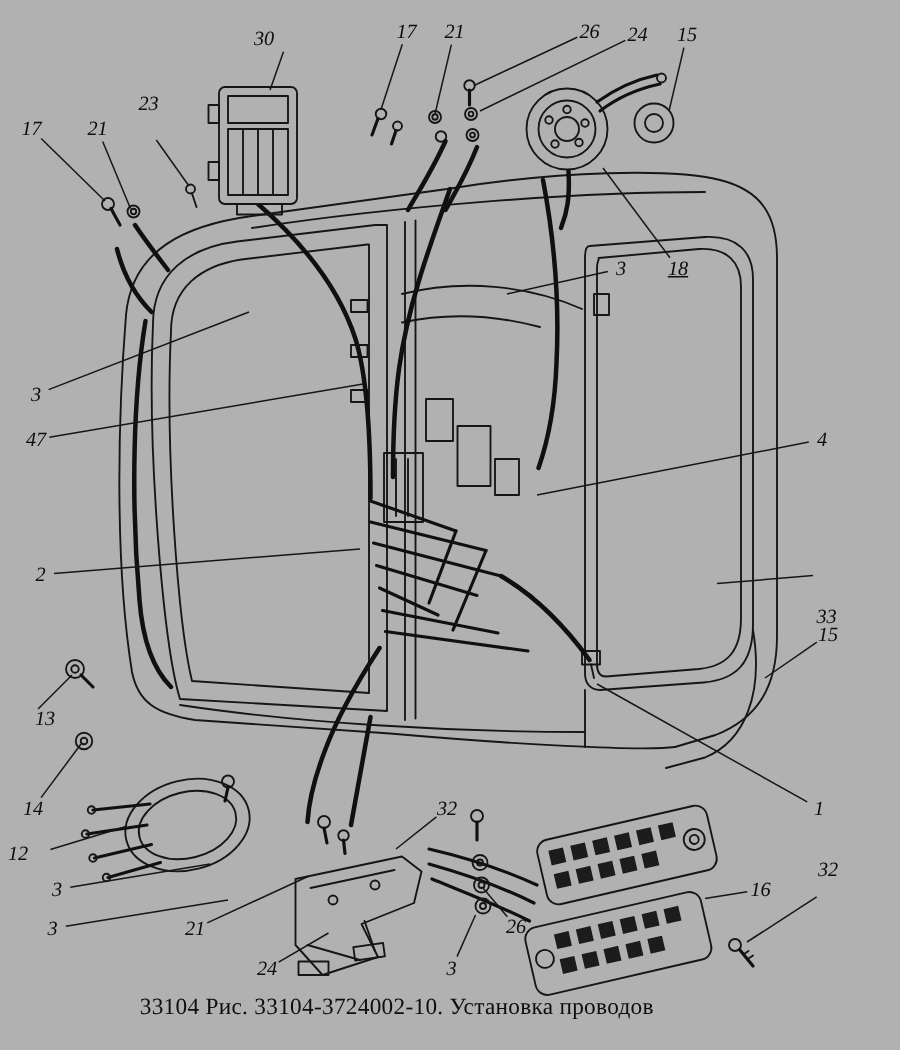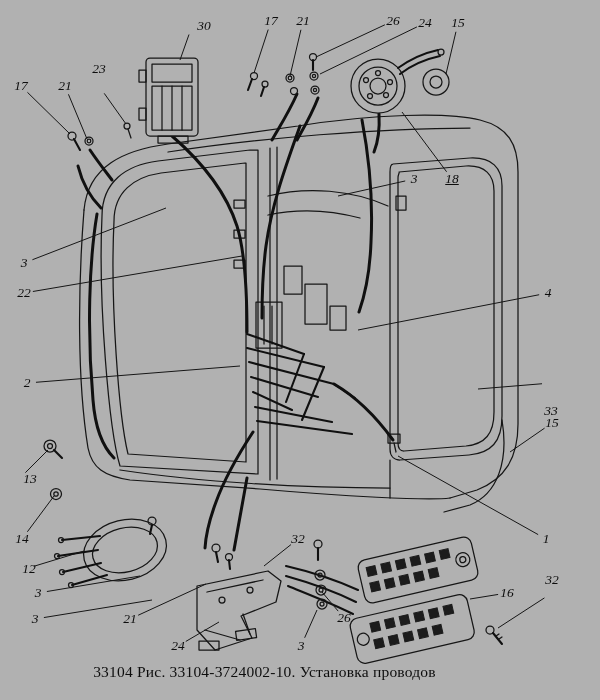--- a/index.html
+++ b/index.html
@@ -261,37 +261,37 @@
         <line x1="544.4476231209917" y1="597.8950590882462" x2="498" y2="628"></line>
         <line x1="290.9520023725154" y1="544.5969392924143" x2="264" y2="566"></line>
         <line x1="138.17477979585723" y1="615.2352987782236" x2="206" y2="584"></line>
         <line x1="185.7671302241224" y1="641.4533871858796" x2="219" y2="622"></line>
         <line x1="304.65524619448104" y1="637.7756960624176" x2="317" y2="610"></line>
         <line x1="338.18651982680444" y1="611.129523431678" x2="322" y2="592"></line>
       </g>
   </svg>
 
   <div id="callout-layer">
-      <span class="callout" style="left: 204px; top: 26px; font-style: italic;">30</span>
+      <span class="callout" style="left: 176px; top: 26px; font-style: italic;">30</span>
       <span class="callout" style="left: 271px; top: 21px;">17</span>
       <span class="callout" style="left: 303px; top: 21px;">21</span>
       <span class="callout" style="left: 393px; top: 21px;">26</span>
       <span class="callout" style="left: 425px; top: 23px;">24</span>
       <span class="callout" style="left: 458px; top: 23px;">15</span>
       <span class="callout" style="left: 21px; top: 86px;">17</span>
       <span class="callout" style="left: 65px; top: 86px;">21</span>
       <span class="callout" style="left: 99px; top: 69px;">23</span>
       <span class="callout" style="left: 414px; top: 179px;">3</span>
       <span class="callout" style="left: 452px; top: 179px; text-decoration: underline;">18</span>
       <span class="callout" style="left: 24px; top: 263px;">3</span>
-      <span class="callout" style="left: 24px; top: 293px;">22</span>
+      <span class="callout" style="left: 24px; top: 293px;">47</span>
       <span class="callout" style="left: 27px; top: 383px;">2</span>
       <span class="callout" style="left: 30px; top: 479px;">13</span>
       <span class="callout" style="left: 22px; top: 539px;">14</span>
-      <span class="callout" style="left: 29px; top: 569px;">12</span>
+      <span class="callout" style="left: 12px; top: 569px;">12</span>
       <span class="callout" style="left: 38px; top: 593px;">3</span>
       <span class="callout" style="left: 35px; top: 619px;">3</span>
       <span class="callout" style="left: 548px; top: 293px;">4</span>
       <span class="callout" style="left: 551px; top: 383px; margin-top: 28px;">33</span>
       <span class="callout" style="left: 552px; top: 423px;">15</span>
       <span class="callout" style="left: 546px; top: 539px;">1</span>
       <span class="callout" style="left: 507px; top: 593px;">16</span>
       <span class="callout" style="left: 552px; top: 580px;">32</span>
       <span class="callout" style="left: 298px; top: 539px;">32</span>
       <span class="callout" style="left: 130px; top: 619px;">21</span>

